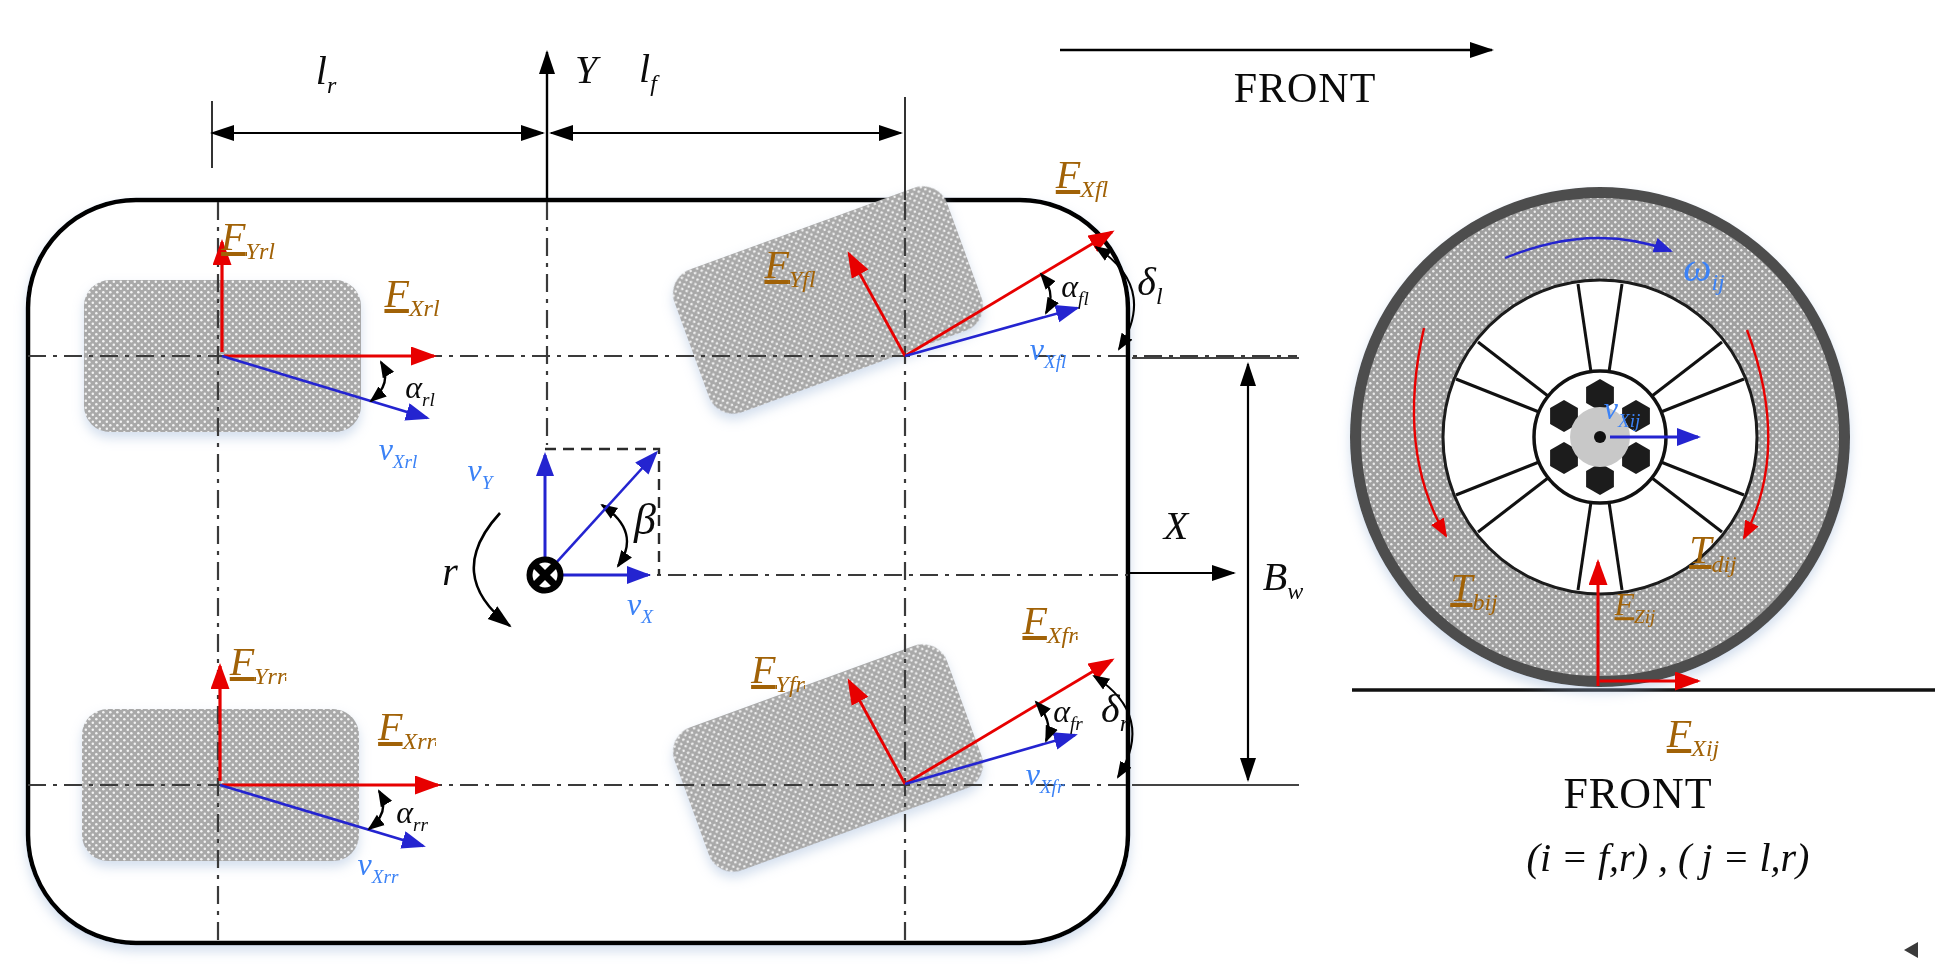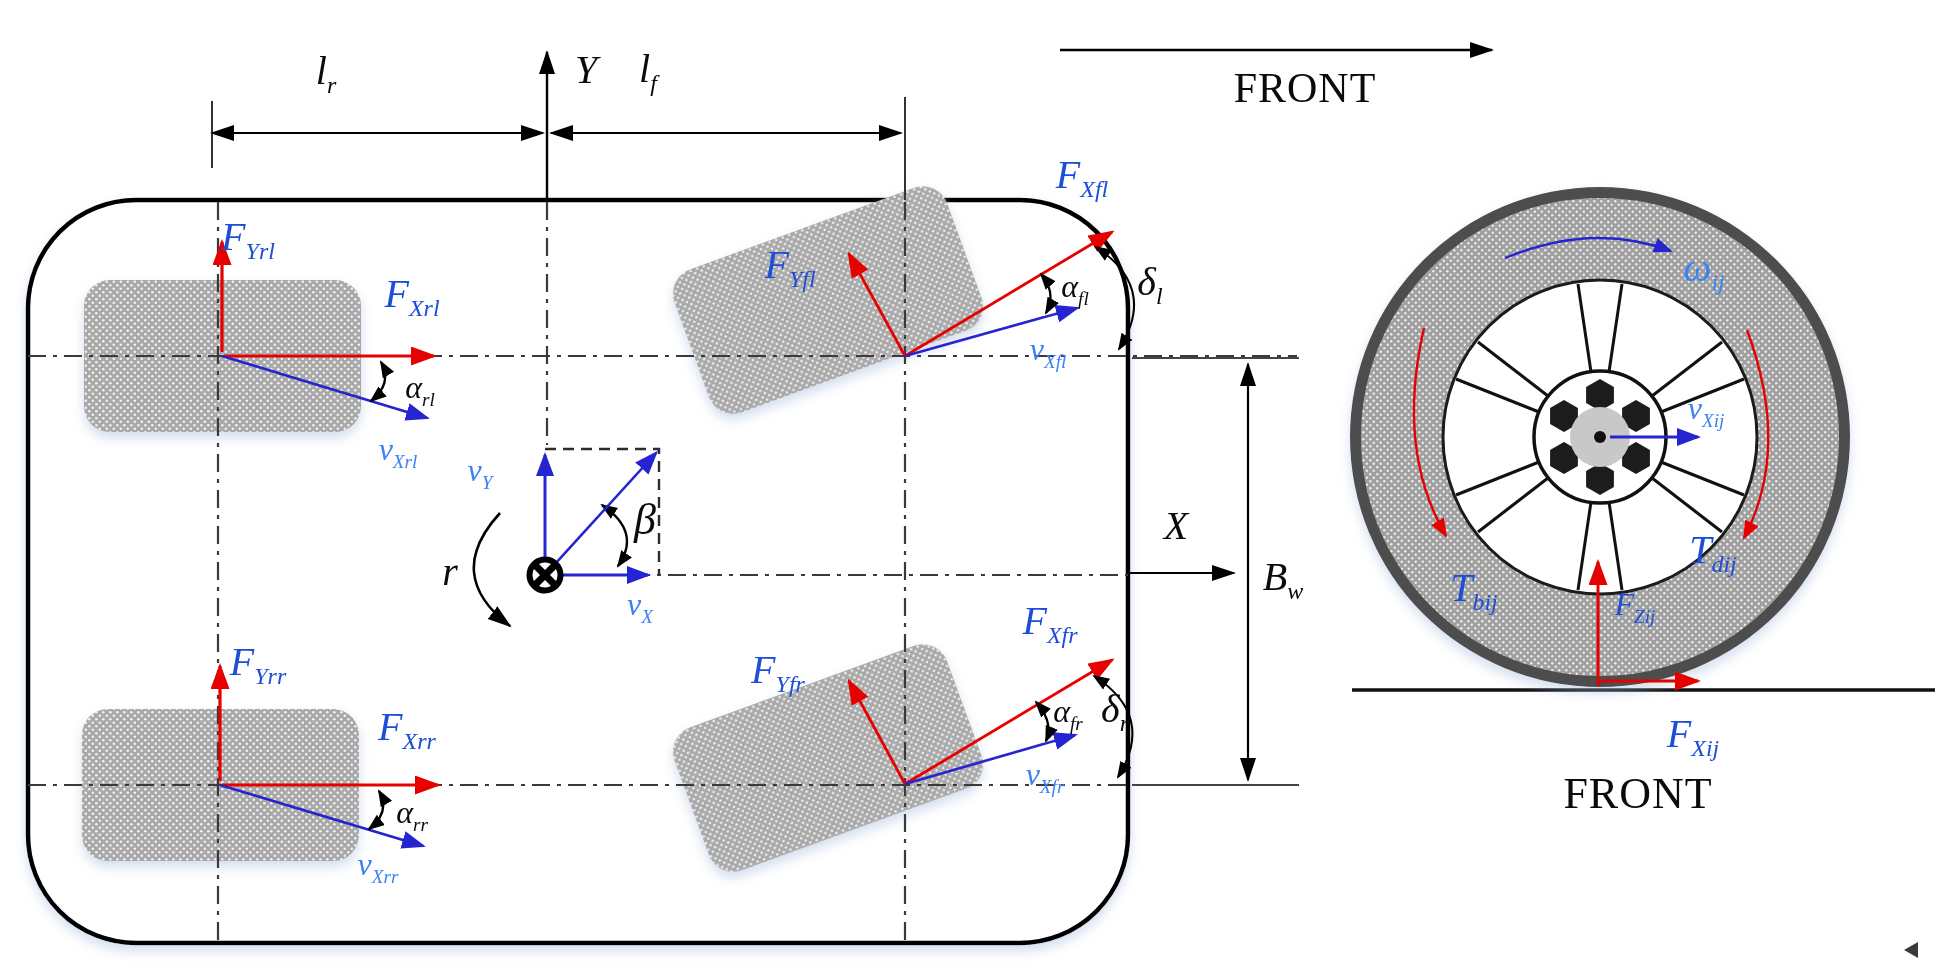--- a/index.html
+++ b/index.html
@@ -2,21 +2,21 @@
 <html><head>
 <meta charset="utf-8">
 <style>
   html,body{margin:0;padding:0;background:#fff;}
   .stage{position:relative;width:1952px;height:969px;background:#ffffff;overflow:hidden;
          font-family:"Liberation Serif",serif;}
   svg{position:absolute;left:0;top:0;}
   .lbl{position:absolute;transform:translate(-50%,-50%);font-style:italic;line-height:1;
        white-space:nowrap;color:#0b0b0b;}
   .lbl sub{font-size:.6em;font-style:italic;}
-  .red{color:#1d4ed8;}
+  .red{color:#a16207;text-decoration:underline;}
   .blue{color:#3b82f6;}
   .upright{font-style:normal;letter-spacing:1px;}
   .s38{font-size:32px;} .s40{font-size:40px;} .s42{font-size:42px;} .s44{font-size:44px;}
 </style>
 </head>
 <body>
 
 <div class="stage">
 
 <svg width="1952" height="969" viewBox="0 0 1952 969">
@@ -194,20 +194,21 @@
 <div class="lbl s40" style="left:1150px;top:285px"><span>δ</span><sub>l</sub></div>
 <div class="lbl s38 blue" style="left:1048px;top:352px"><span>v</span><sub>Xfl</sub></div>
 
 <div class="lbl s40 red" style="left:778px;top:673px"><span>F</span><sub>Yfr</sub></div>
 <div class="lbl s40 red" style="left:1050px;top:624px"><span>F</span><sub>Xfr</sub></div>
 <div class="lbl s38" style="left:1068px;top:714px"><span>α</span><sub>fr</sub></div>
 <div class="lbl s40" style="left:1115px;top:712px"><span>δ</span><sub>r</sub></div>
 <div class="lbl s38 blue" style="left:1045px;top:777px"><span>v</span><sub>Xfr</sub></div>
 
 <div class="lbl s40 blue" style="left:1704px;top:271px"><span>ω</span><sub>ij</sub></div>
-<div class="lbl s38 blue" style="left:1706px;top:411px"><span>v</span><sub>Xij</sub></div>
+<div class="lbl s38 blue" style="left:1622px;top:411px"><span>v</span><sub>Xij</sub></div>
 <div class="lbl s40 red" style="left:1474px;top:591px"><span>T</span><sub>bij</sub></div>
 <div class="lbl s40 red" style="left:1713px;top:553px"><span>T</span><sub>dij</sub></div>
 <div class="lbl s38 red" style="left:1635px;top:607px"><span>F</span><sub>Zij</sub></div>
 <div class="lbl s40 red" style="left:1693px;top:737px"><span>F</span><sub>Xij</sub></div>
 <div class="lbl s44 upright" style="left:1638px;top:794px"><span>FRONT</span></div>
+<div class="lbl s40" style="left:1668px;top:858px"><span>(i = f,r) , ( j = l,r)</span></div>
 
 </div>
 
 </body></html>

